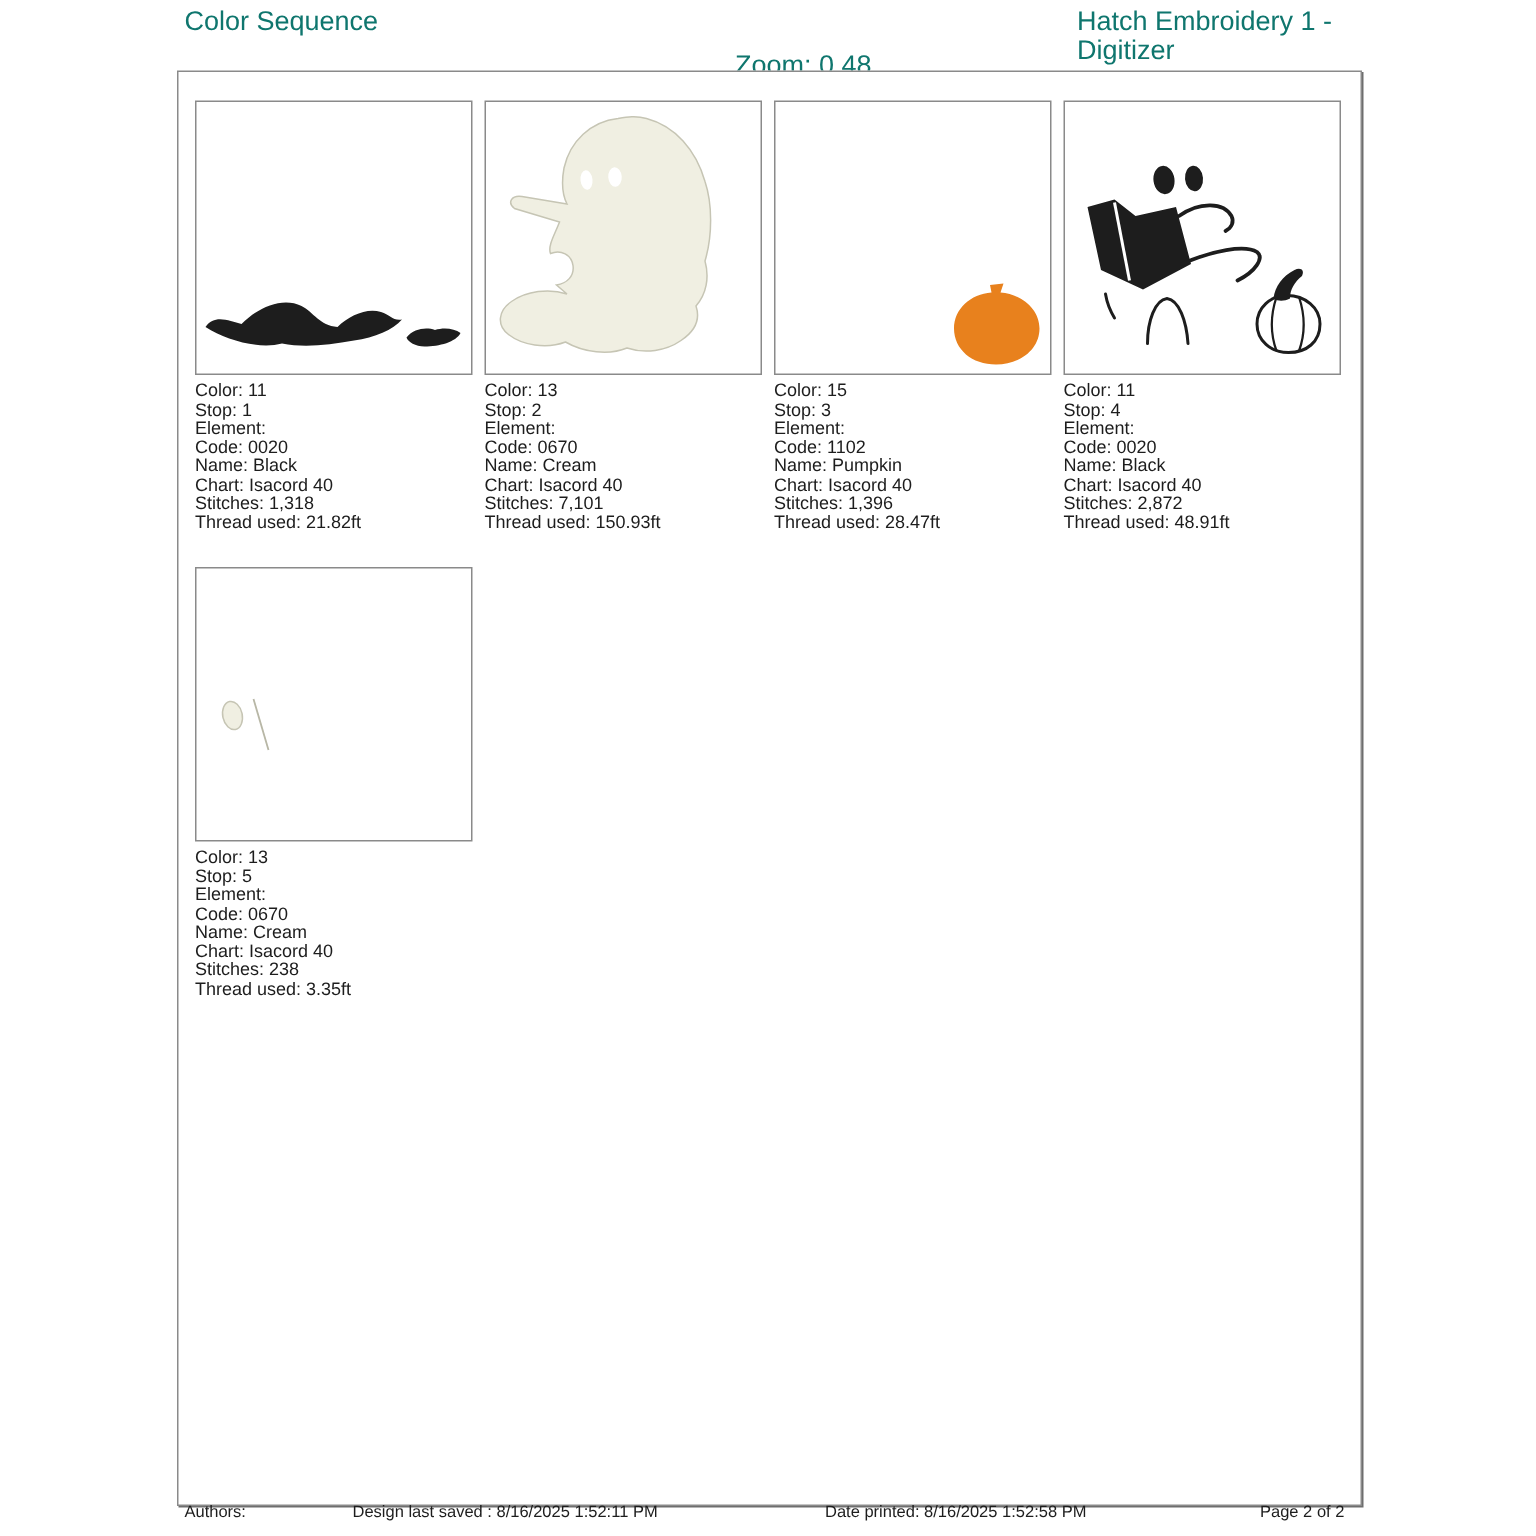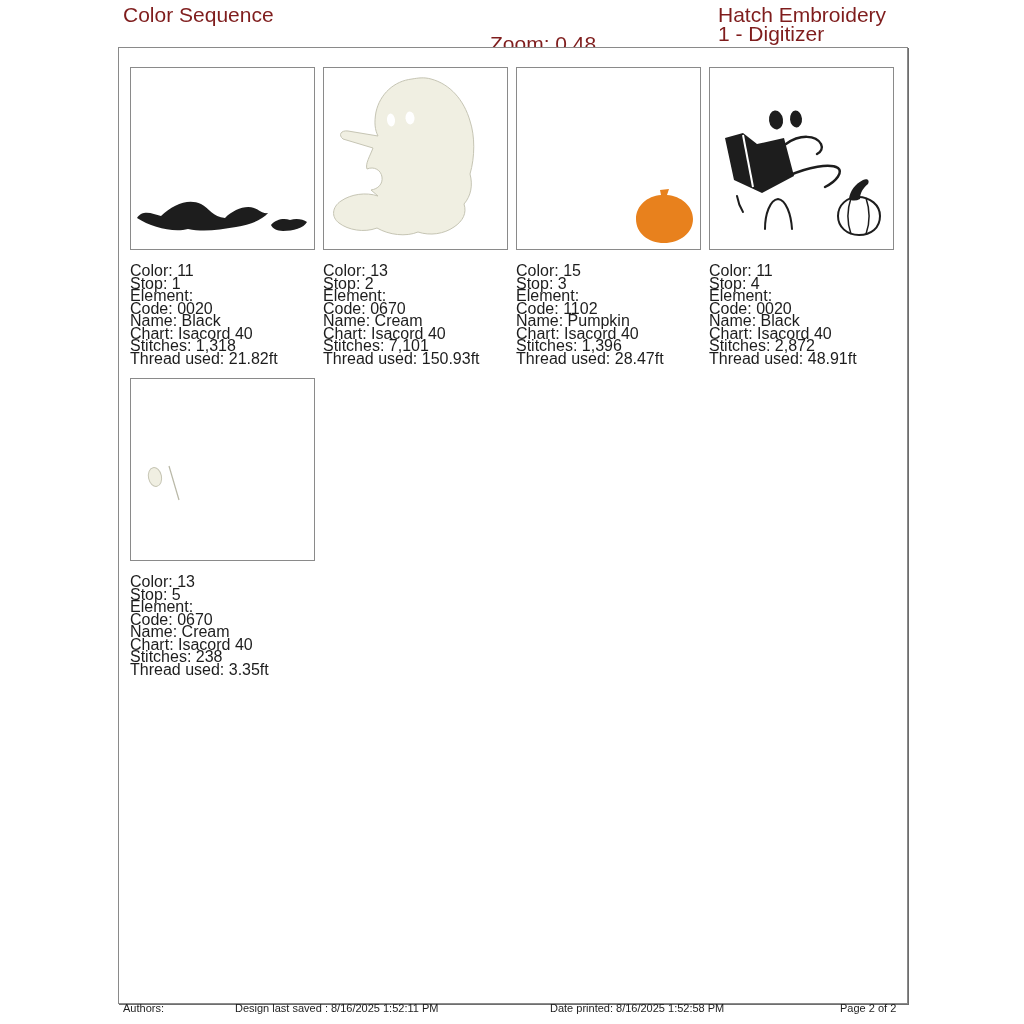--- a/index.html
+++ b/index.html
@@ -1,33 +1,33 @@
 <!DOCTYPE html>
 <html><head>
 <meta charset="utf-8">
 <style>
   * { margin:0; padding:0; box-sizing:content-box; }
   html,body { width:1024px; height:1024px; background:#ffffff;
     font-family:"Liberation Sans", sans-serif; color:#1d1d1d; overflow:hidden; }
 
   
-  .hdr { position:absolute; top:5px; font-size:21px; line-height:19px; color:#7f1d1d; }
+  .hdr { position:absolute; top:5px; font-size:18px; line-height:19px; color:#0f766e; }
   #hdr-title { left:123px; }
   #hdr-zoom  { left:490px;margin-top:29px; }
   #hdr-app   { left:718px; width:180px; }
 
   
   #page { position:absolute; left:118px; top:47px; width:788px; height:955px;
           border:1px solid #8a8a8a; box-shadow:1px 1px 0 #6e6e6e; background:#fff; }
 
   
   .card { position:absolute; }
   .thumb { width:183px; height:181px; border:1px solid #8a8a8a; background:#ffffff; }
   .thumb svg { display:block; width:183px; height:181px; }
-  .card-text { margin-top:15px; font-size:16px; line-height:12.55px;
+  .card-text { margin-top:4px; font-size:12px; line-height:12.55px;
                white-space:pre-line; color:#1d1d1d; }
 
   
   .ftr { position:absolute; top:1002px; font-size:11px; color:#1d1d1d; }
   #ftr-authors { left:123px; }
   #ftr-saved   { left:235px; }
   #ftr-printed { left:550px; }
   #ftr-page    { left:840px; }
 </style>
 </head>

